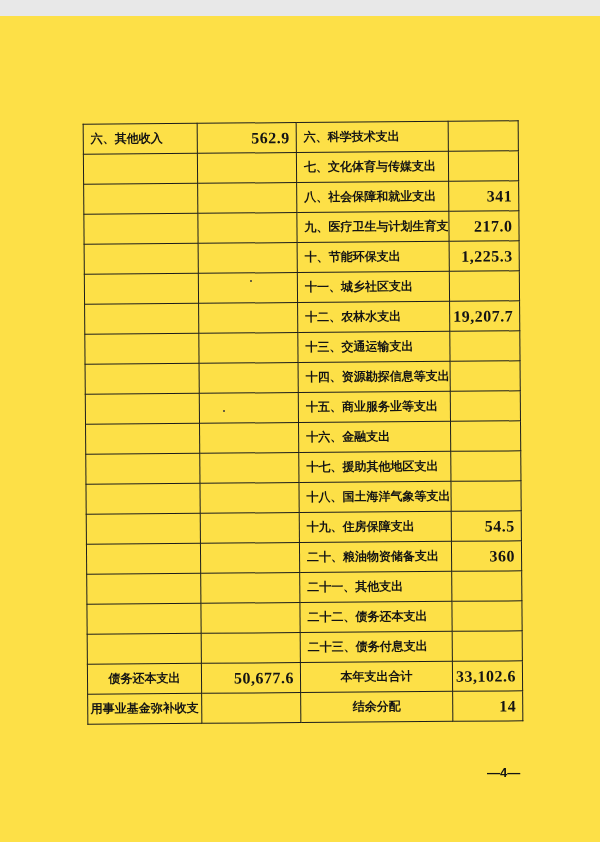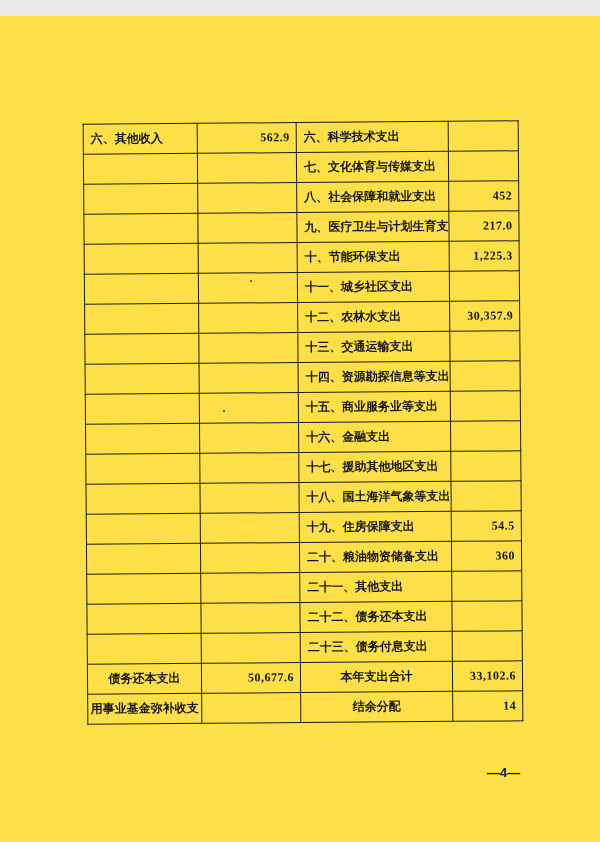--- a/index.html
+++ b/index.html
@@ -39,21 +39,21 @@
     color: #141414;
   }
   .scan-table td.label-cell {
     text-align: left;
     padding-left: 7px;
   }
   .scan-table td.value-cell {
     text-align: right;
     padding-right: 6px;
     font-family: "Liberation Serif", "DejaVu Serif", serif;
-    font-size: 12px;
+    font-size: 16px;
     letter-spacing: 0.5px;
   }
   .scan-table tr.total-row td.label-cell {
     text-align: center;
     padding-left: 0;
   }
   .page-number {
     position: absolute;
     left: 487px;
     top: 749px;
@@ -93,21 +93,21 @@
         <tr>
           <td class="label-cell"></td>
           <td class="value-cell"></td>
           <td class="label-cell">七、文化体育与传媒支出</td>
           <td class="value-cell"></td>
         </tr>
         <tr>
           <td class="label-cell"></td>
           <td class="value-cell"></td>
           <td class="label-cell">八、社会保障和就业支出</td>
-          <td class="value-cell">452</td>
+          <td class="value-cell">341</td>
         </tr>
         <tr>
           <td class="label-cell"></td>
           <td class="value-cell"></td>
           <td class="label-cell">九、医疗卫生与计划生育支出</td>
           <td class="value-cell">217.0</td>
         </tr>
         <tr>
           <td class="label-cell"></td>
           <td class="value-cell"></td>
@@ -117,21 +117,21 @@
         <tr>
           <td class="label-cell"></td>
           <td class="value-cell"></td>
           <td class="label-cell">十一、城乡社区支出</td>
           <td class="value-cell"></td>
         </tr>
         <tr>
           <td class="label-cell"></td>
           <td class="value-cell"></td>
           <td class="label-cell">十二、农林水支出</td>
-          <td class="value-cell">30,357.9</td>
+          <td class="value-cell">19,207.7</td>
         </tr>
         <tr>
           <td class="label-cell"></td>
           <td class="value-cell"></td>
           <td class="label-cell">十三、交通运输支出</td>
           <td class="value-cell"></td>
         </tr>
         <tr>
           <td class="label-cell"></td>
           <td class="value-cell"></td>

